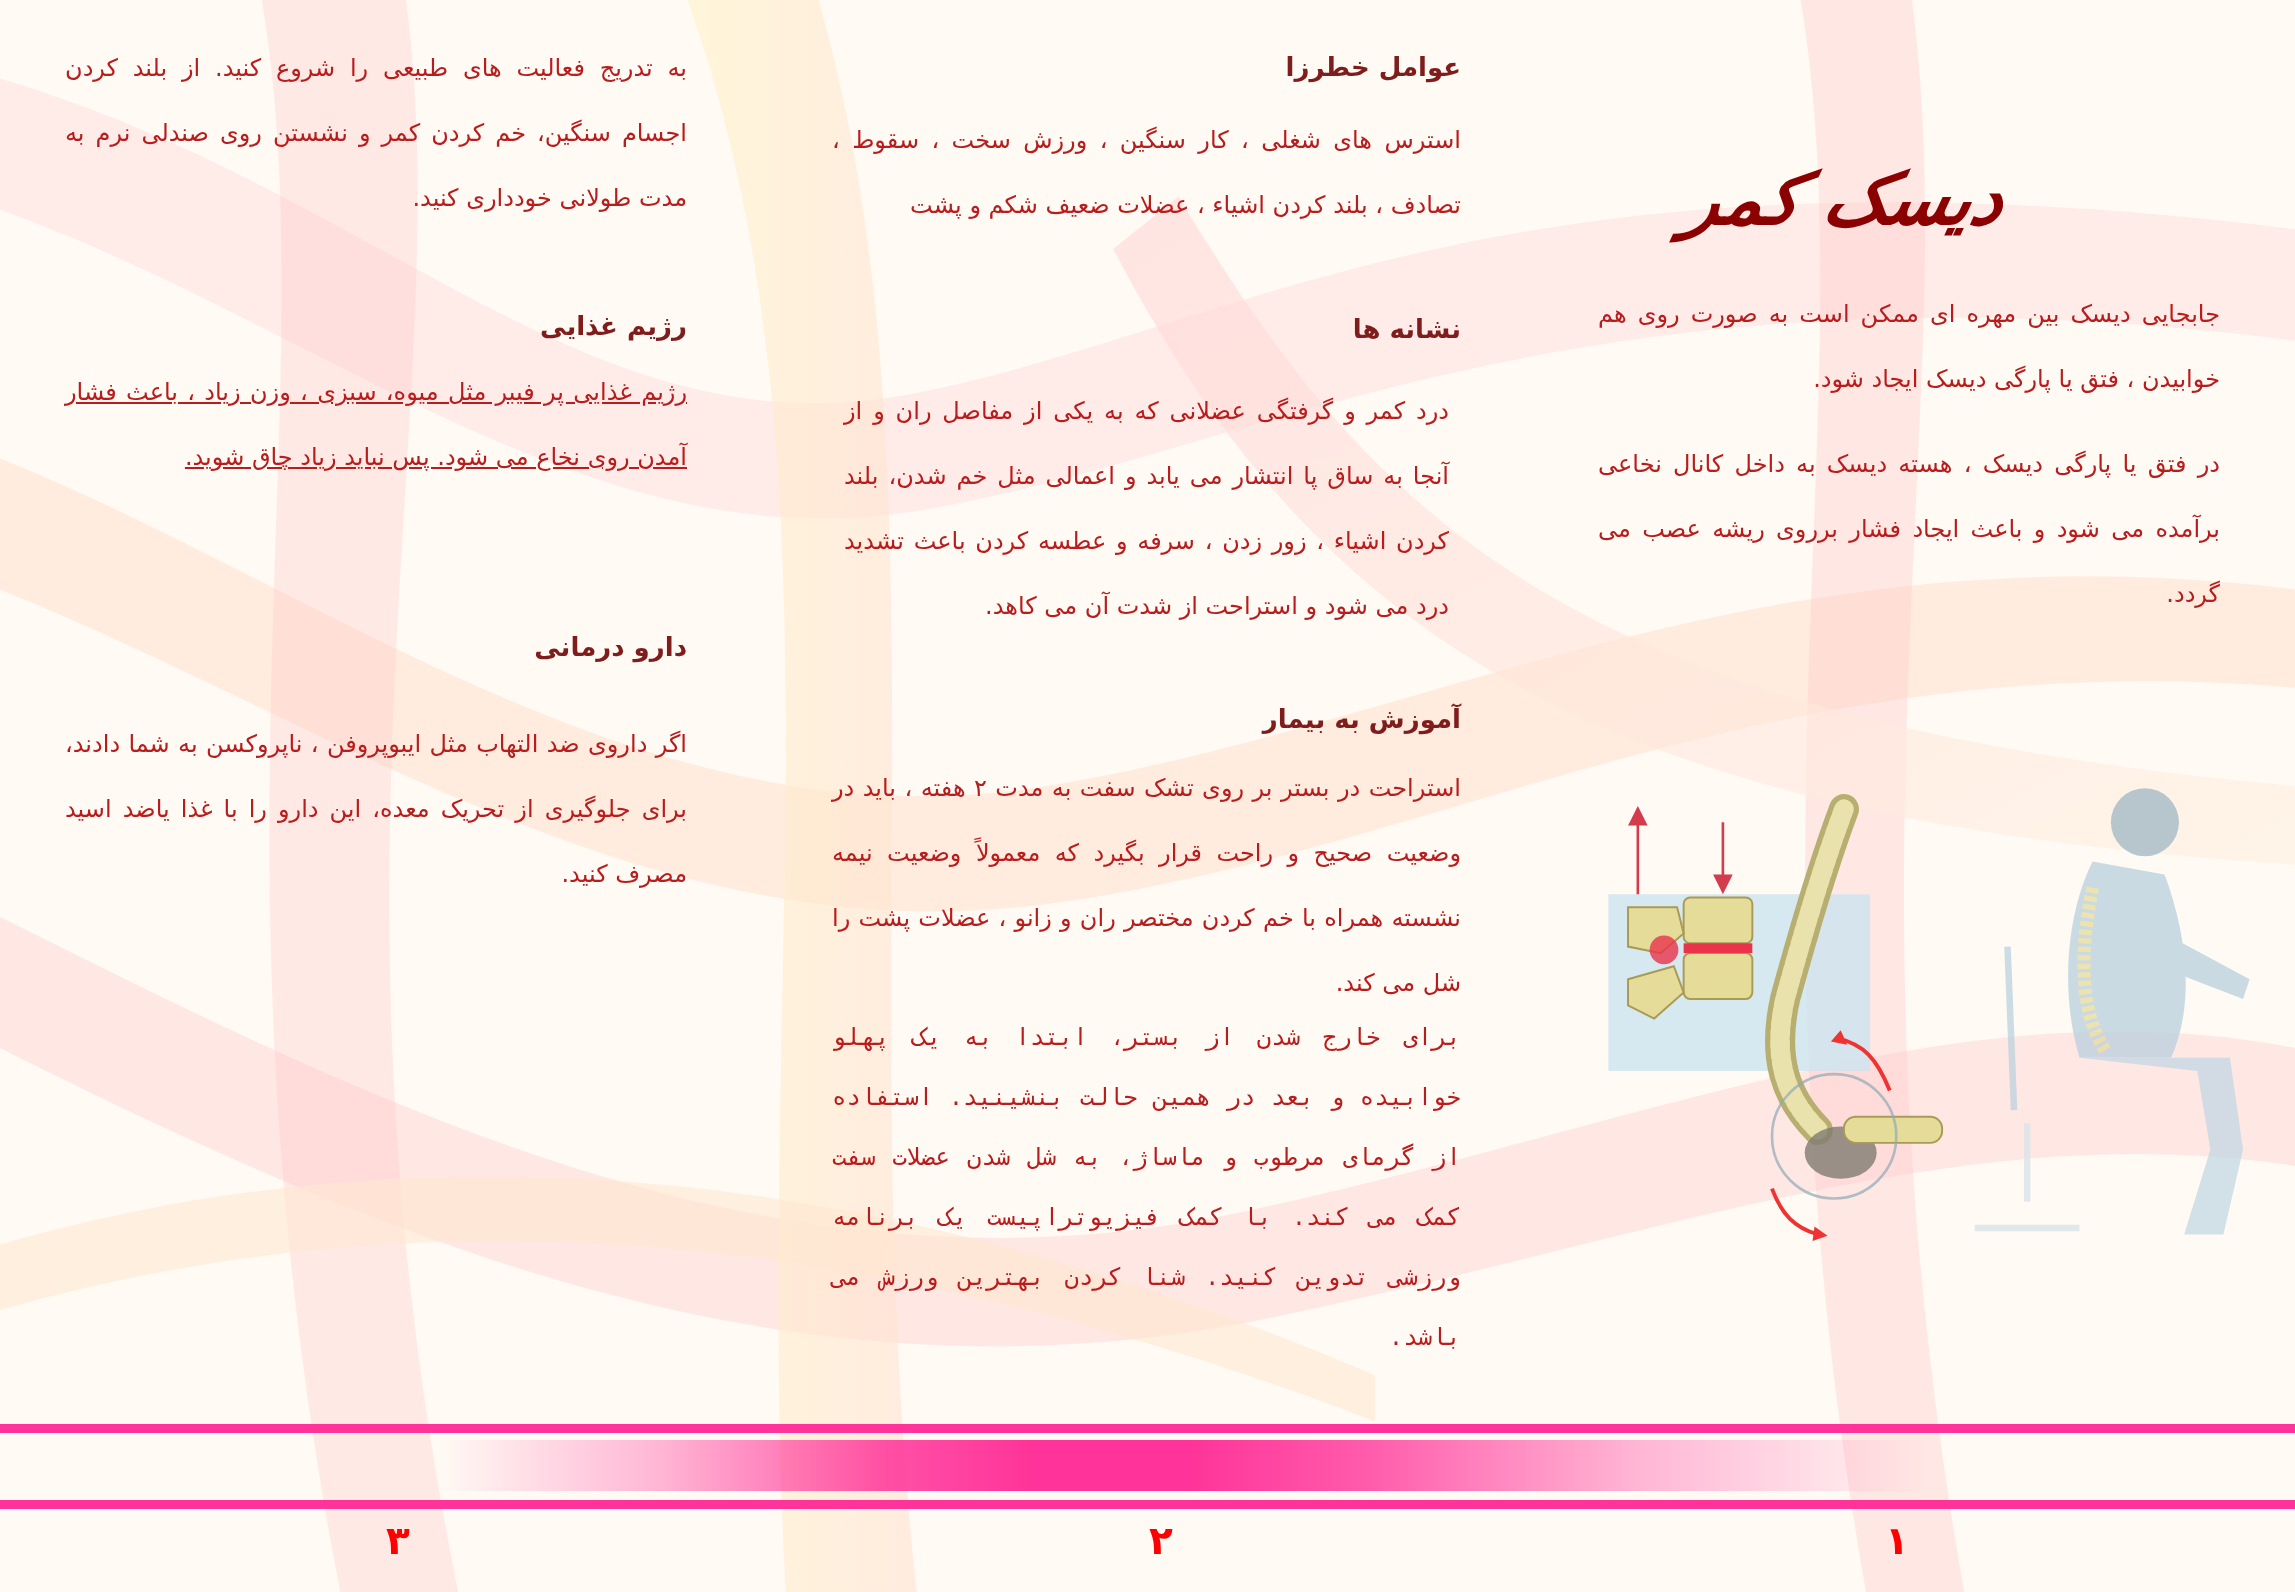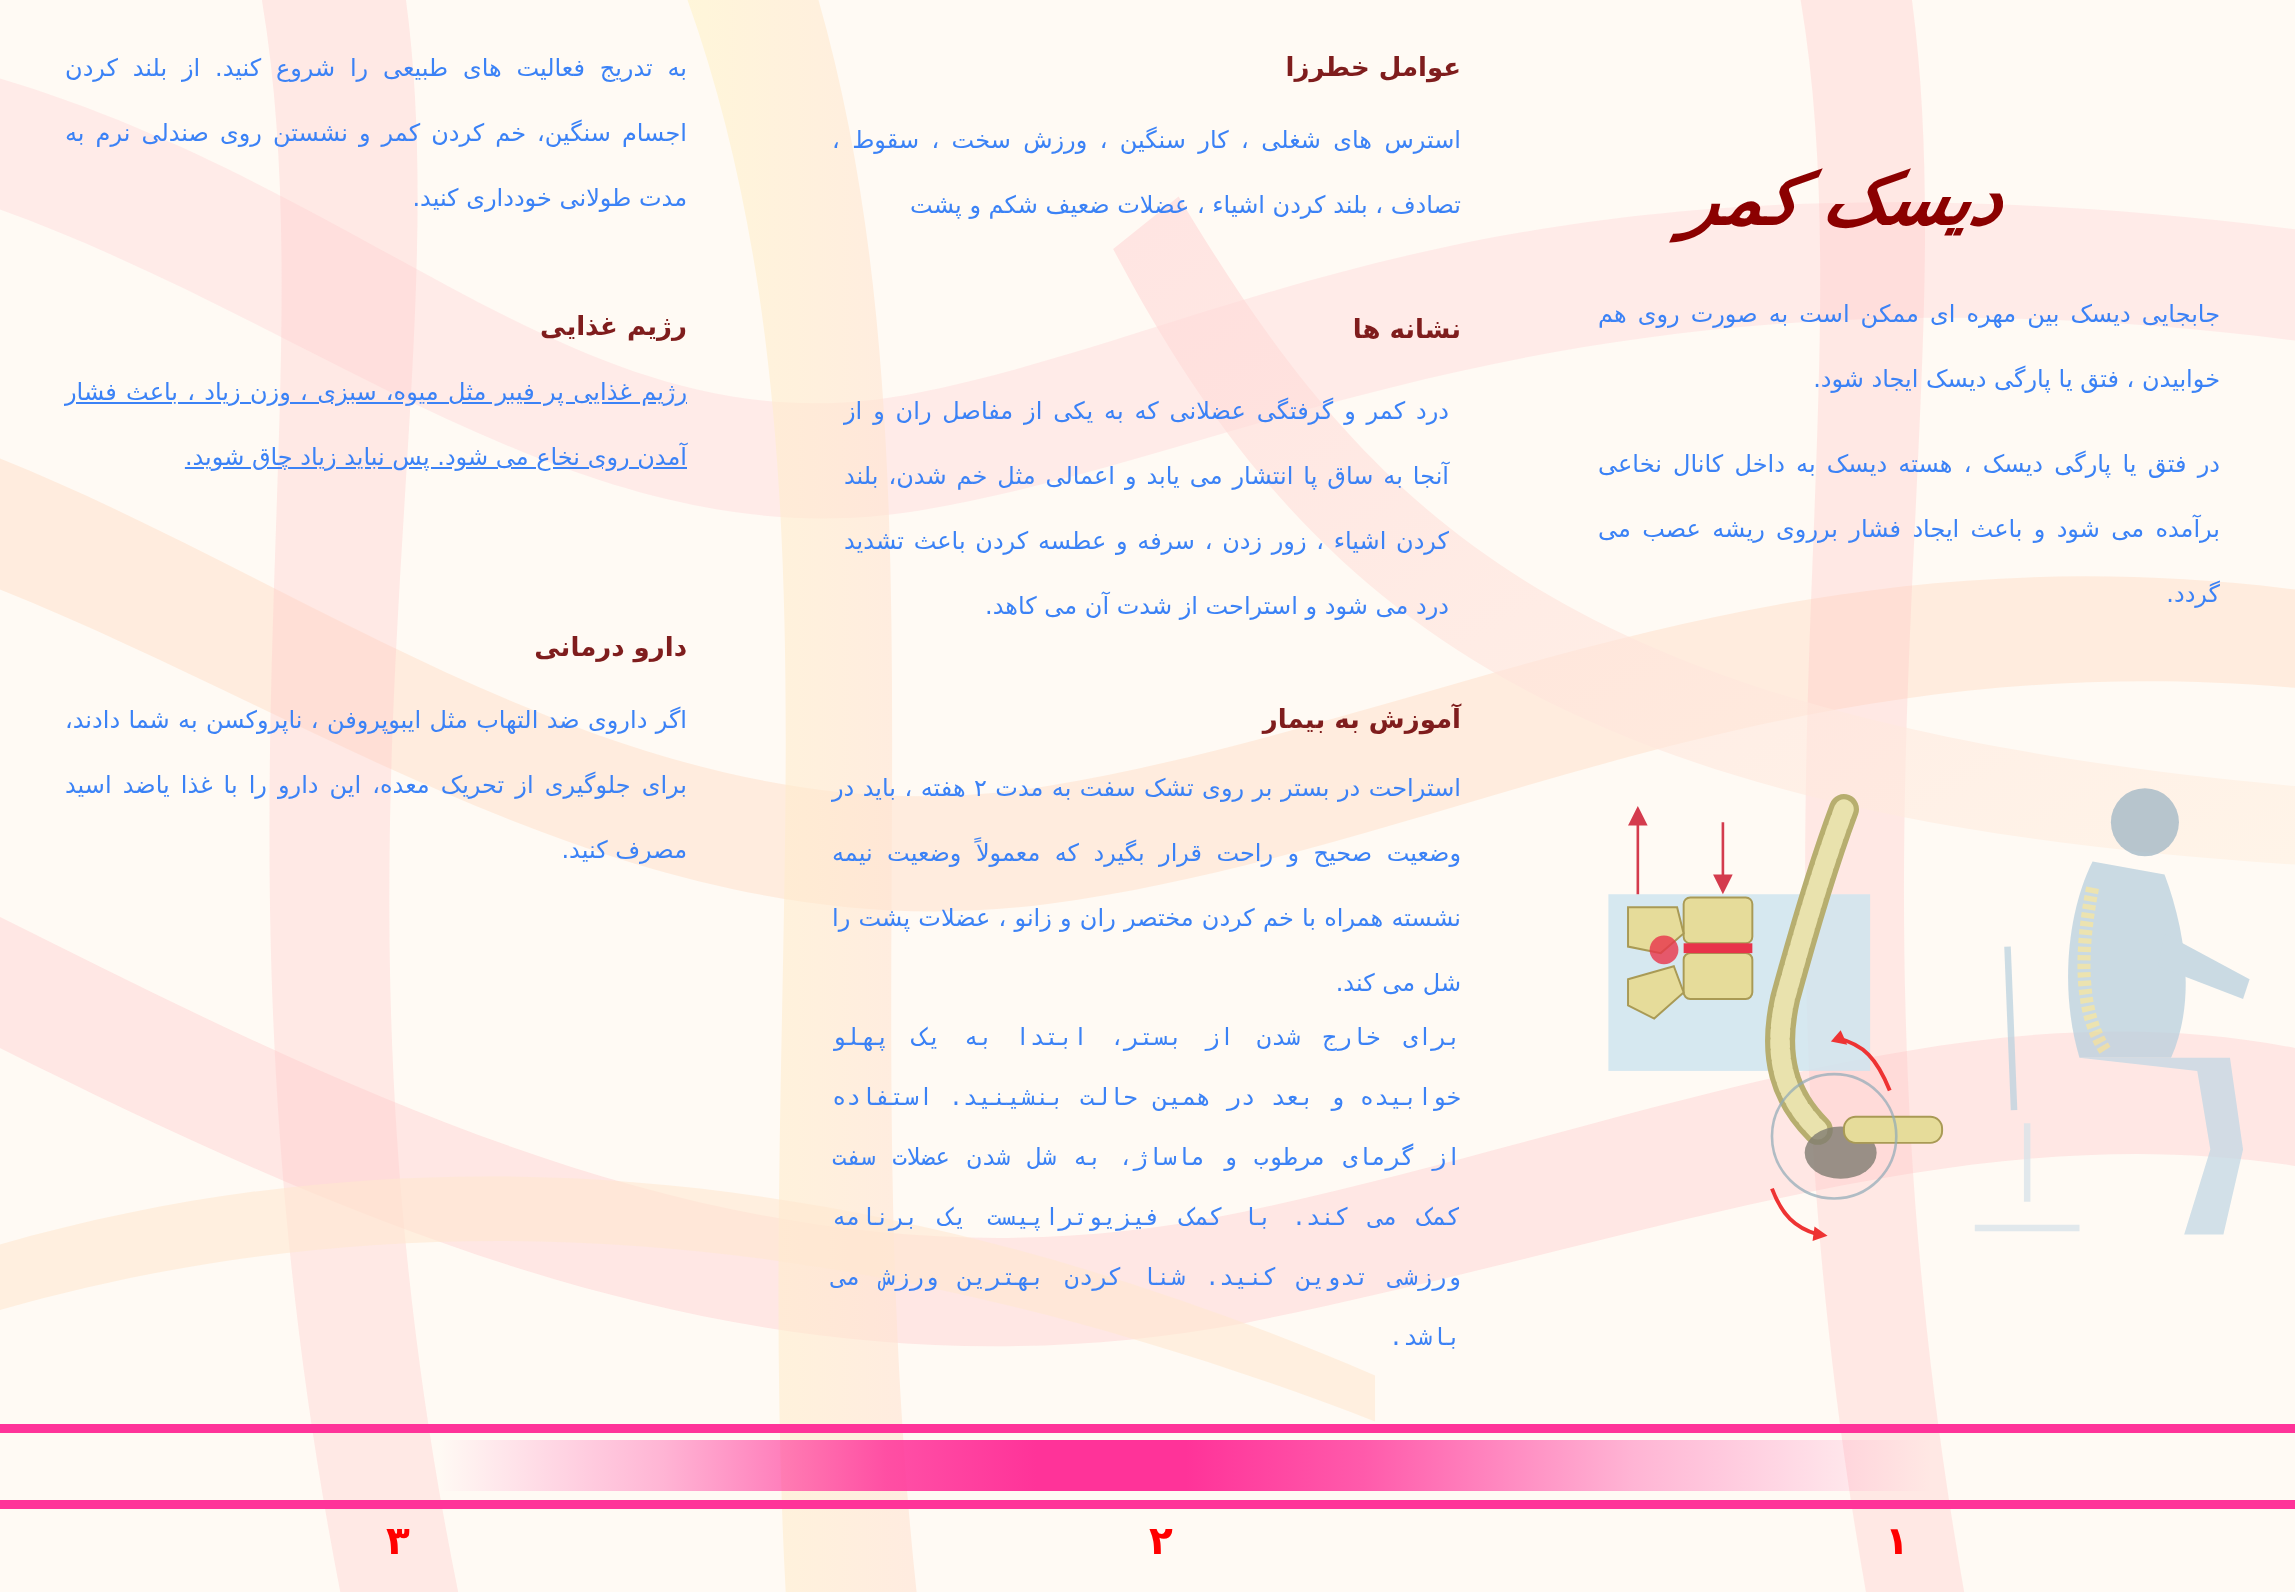--- a/index.html
+++ b/index.html
@@ -42,21 +42,21 @@
     color: #7f1d1d;
     font-family: "DejaVu Sans", sans-serif;
     font-weight: bold;
     font-size: 26px;
     white-space: nowrap;
   }
   .para {
     position: absolute;
     right: 0;
     left: 0;
-    color: #3b82f6;
+    color: #b91c1c;
     font-size: 24px;
     line-height: 65px;
   }
 
   .title {
     position: absolute;
     right: 216px;
     top: 157px;
     color: #8b0000;
     font-family: "DejaVu Serif", serif;
@@ -205,21 +205,21 @@
   <p class="para" style="top:1009px; margin:0; line-height:60px;font-family:Liberation Mono, monospace;">برای خارج شدن از بستر، ابتدا به یک پهلو خوابیده و بعد در همین حالت بنشینید. استفاده از گرمای مرطوب و ماساژ، به شل شدن عضلات سفت کمک می کند. با کمک فیزیوتراپیست یک برنامه ورزشی تدوین کنید. شنا کردن بهترین ورزش می باشد.</p>
 </section>
 
 <section class="panel panel-3" style="height:1408px;">
   <p class="para" style="top:36px; margin:0;">به تدریج فعالیت های طبیعی را شروع کنید. از بلند کردن اجسام سنگین، خم کردن کمر و نشستن روی صندلی نرم به مدت طولانی خودداری کنید.</p>
 
   <h2 class="heading" style="top:311px; margin:0;">رژیم غذایی</h2>
   <p class="para" style="top:360px; margin:0;text-decoration:underline;">رژیم غذایی پر فیبر مثل میوه، سبزی ، وزن زیاد ، باعث فشار آمدن روی نخاع می شود. پس نباید زیاد چاق شوید.</p>
 
   <h2 class="heading" style="top:632px; margin:0;">دارو درمانی</h2>
-  <p class="para" style="top:688px; margin:0;">اگر داروی ضد التهاب مثل ایبوپروفن ، ناپروکسن به شما دادند، برای جلوگیری از تحریک معده، این دارو را با غذا یاضد اسید مصرف کنید.</p>
+  <p class="para" style="top:712px; margin:0;">اگر داروی ضد التهاب مثل ایبوپروفن ، ناپروکسن به شما دادند، برای جلوگیری از تحریک معده، این دارو را با غذا یاضد اسید مصرف کنید.</p>
 </section>
 
 <div class="bar top"></div>
 <div class="gradient-band"></div>
 <div class="bar bottom"></div>
 
 <div class="page-num p1">۱</div>
 <div class="page-num p2">۲</div>
 <div class="page-num p3">۳</div>
 

